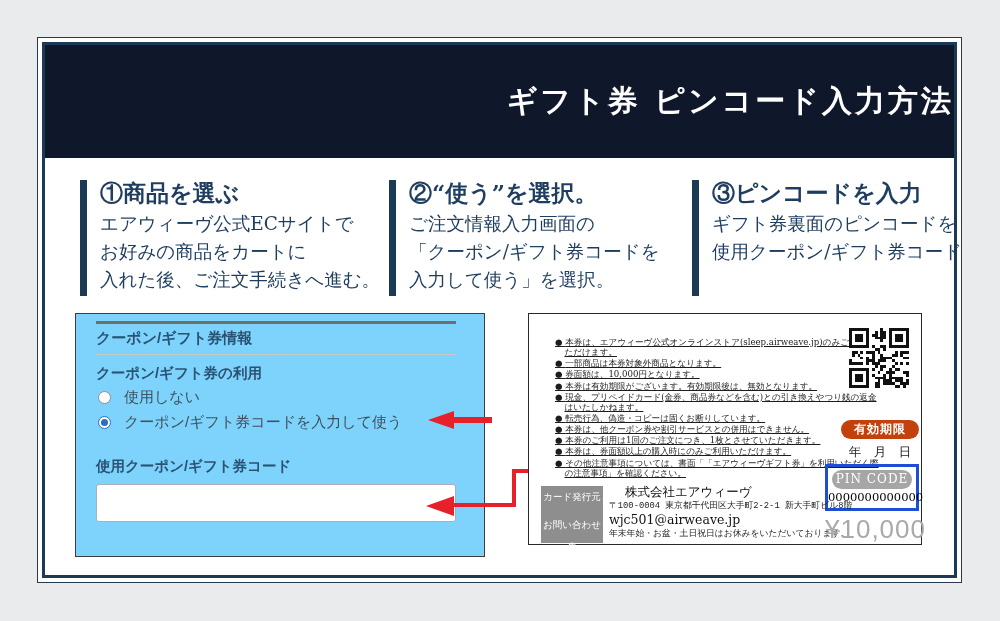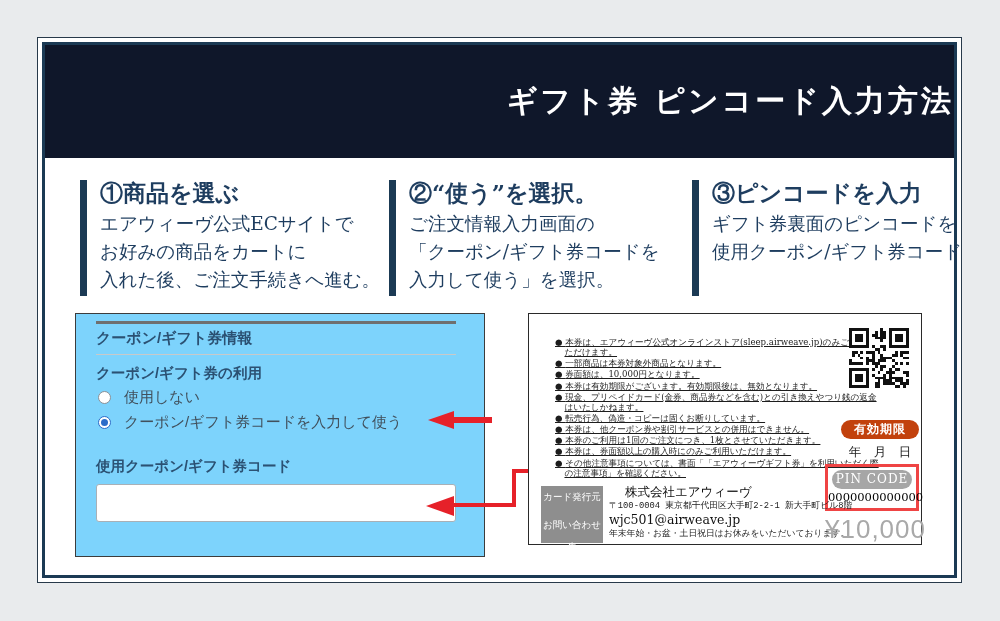--- a/index.html
+++ b/index.html
@@ -103,21 +103,21 @@
     position:absolute;border-radius:10px;color:#ffffff;text-align:center;
     font-weight:bold;letter-spacing:1px;
   }
   .expiry-pill{left:312px;top:106px;width:78px;height:19px;line-height:19px;background:#c2410c;font-size:12px;}
   .card-date{
     position:absolute;left:312px;top:130px;width:78px;text-align:center;
     font-family:"DejaVu Serif","Liberation Serif",serif;font-size:12.5px;color:#222;
   }
   .pin-box{
     position:absolute;left:296px;top:150px;width:94px;height:47px;box-sizing:border-box;
-    border:3px solid #ef4444;
+    border:3px solid #1d4ed8;
   }
   .pin-pill{
     position:relative;margin:3px auto 0 auto;width:80px;height:19px;line-height:19px;border-radius:10px;
     background:#a6a6a6;color:#fff;text-align:center;font-size:12px;letter-spacing:1px;
     font-family:"DejaVu Serif","Liberation Serif",serif;
   }
   .pin-value{
     margin-top:1px;text-align:center;font-family:"DejaVu Serif","Liberation Serif",serif;
     font-size:11.5px;color:#000;letter-spacing:0px;
   }

